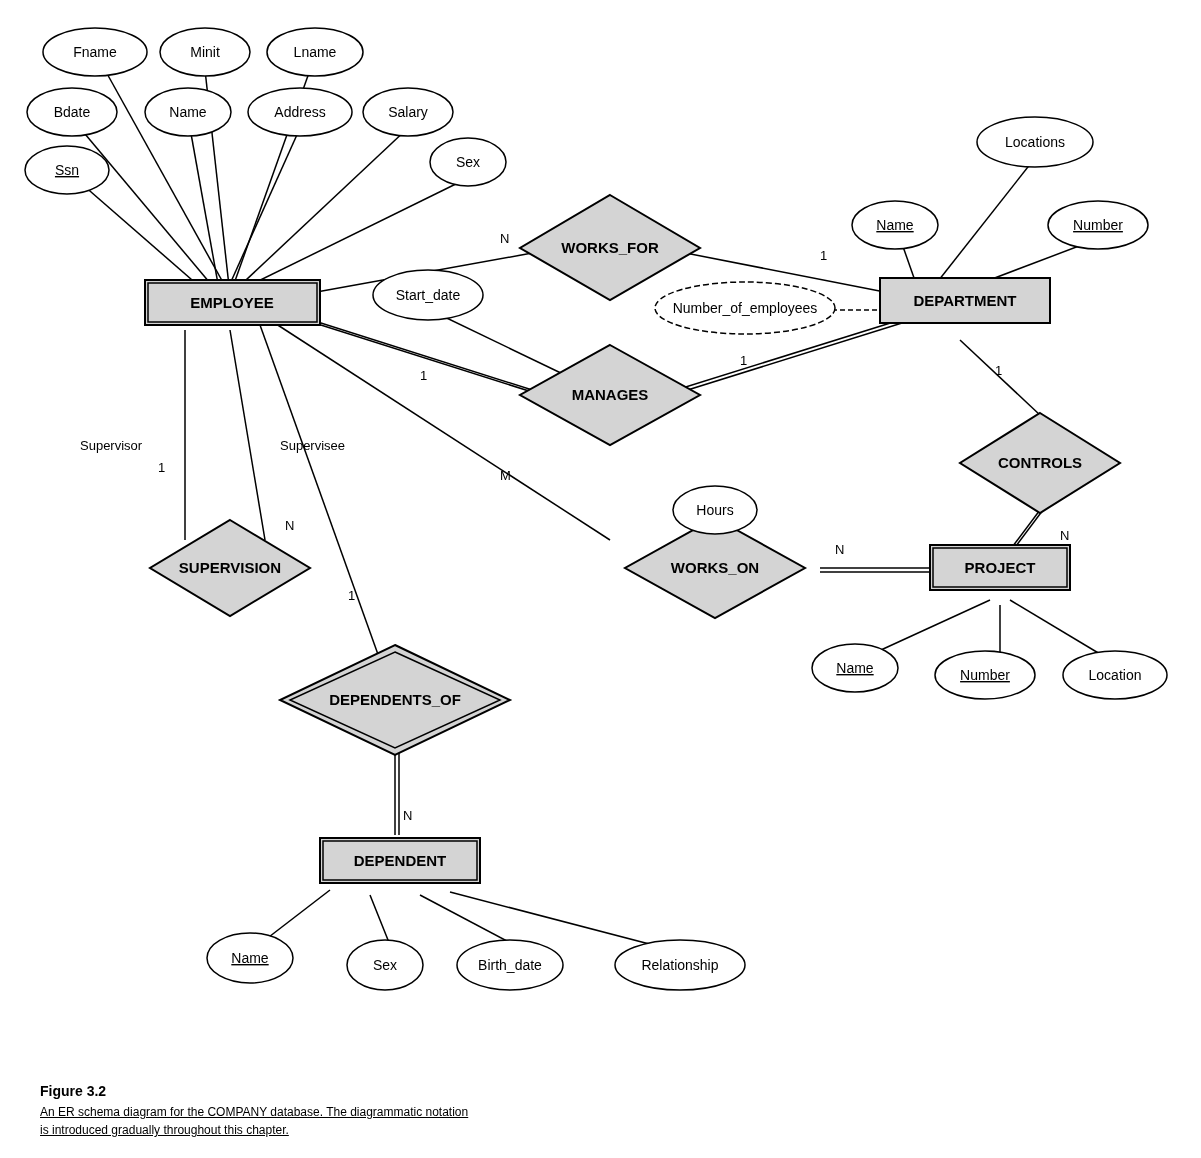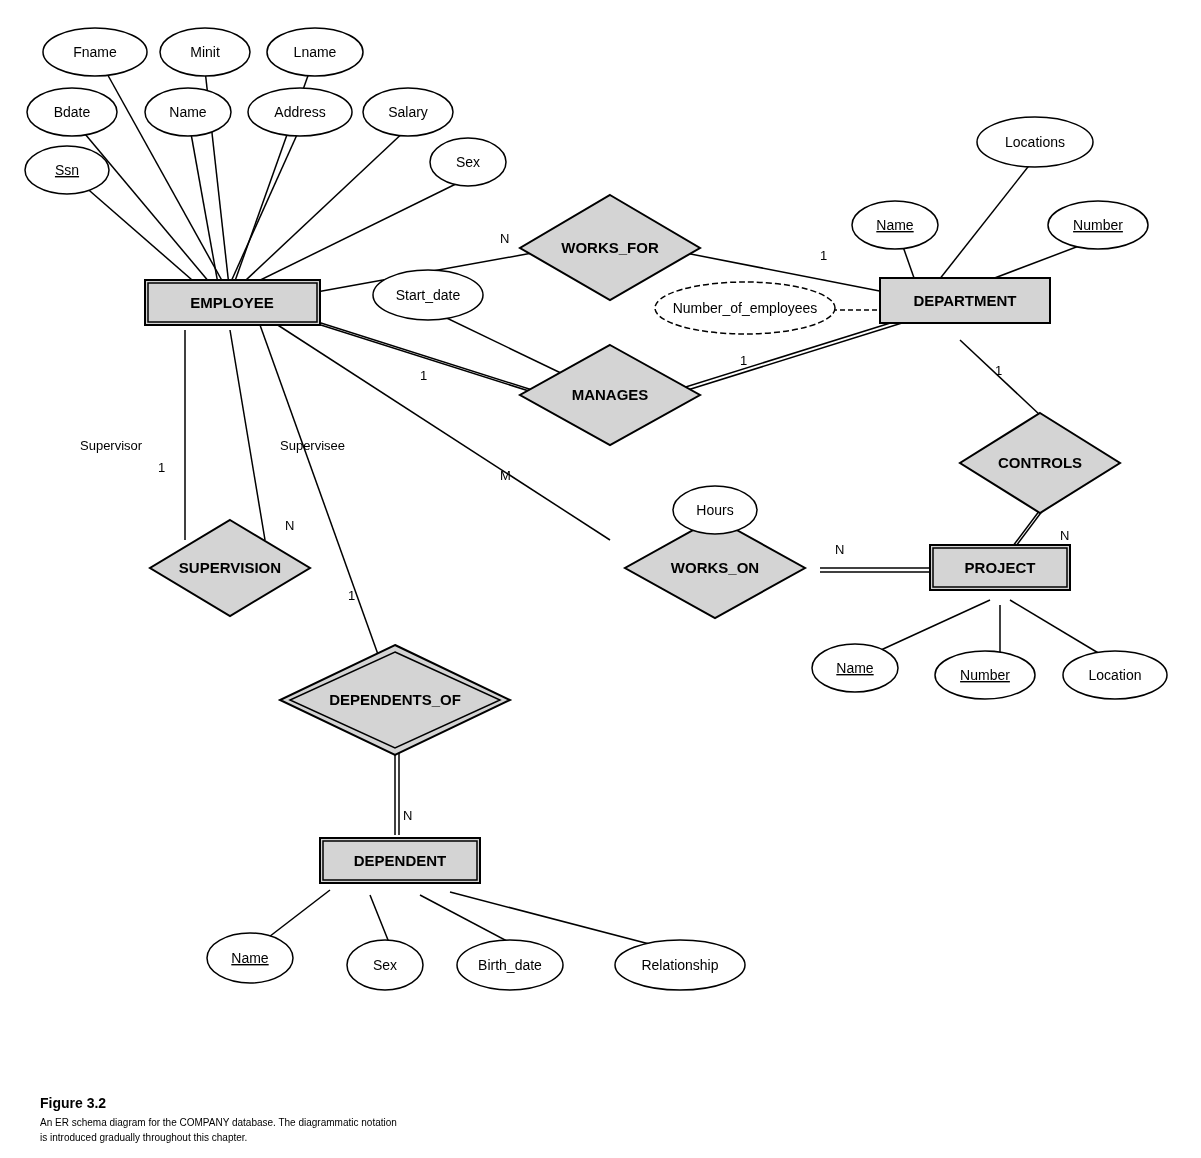--- a/index.html
+++ b/index.html
@@ -17,32 +17,33 @@
       height: 1090px;
     }
     svg#er-diagram {
       position: absolute;
       top: 0; left: 0;
       width: 1201px;
       height: 1090px;
     }
     .caption-area {
       position: absolute;
-      bottom: 0;
+      bottom: 12px;
       left: 20px;
       width: 700px;
     }
     .caption-title {
       font-weight: bold;
       font-size: 14px;
       margin-bottom: 4px;
     }
     .caption-text {
-      font-size: 10px;
+      font-size: 12px;
       line-height: 1.5;
+      text-decoration: underline;
     }
   </style>
 </head>
 <body>
 
 <div id="diagram-container">
 <svg id="er-diagram" viewBox="0 0 1201 1090" xmlns="http://www.w3.org/2000/svg">
   <defs>
     <style>
       .entity-rect { fill: #d4d4d4; stroke: black; stroke-width: 2; }

